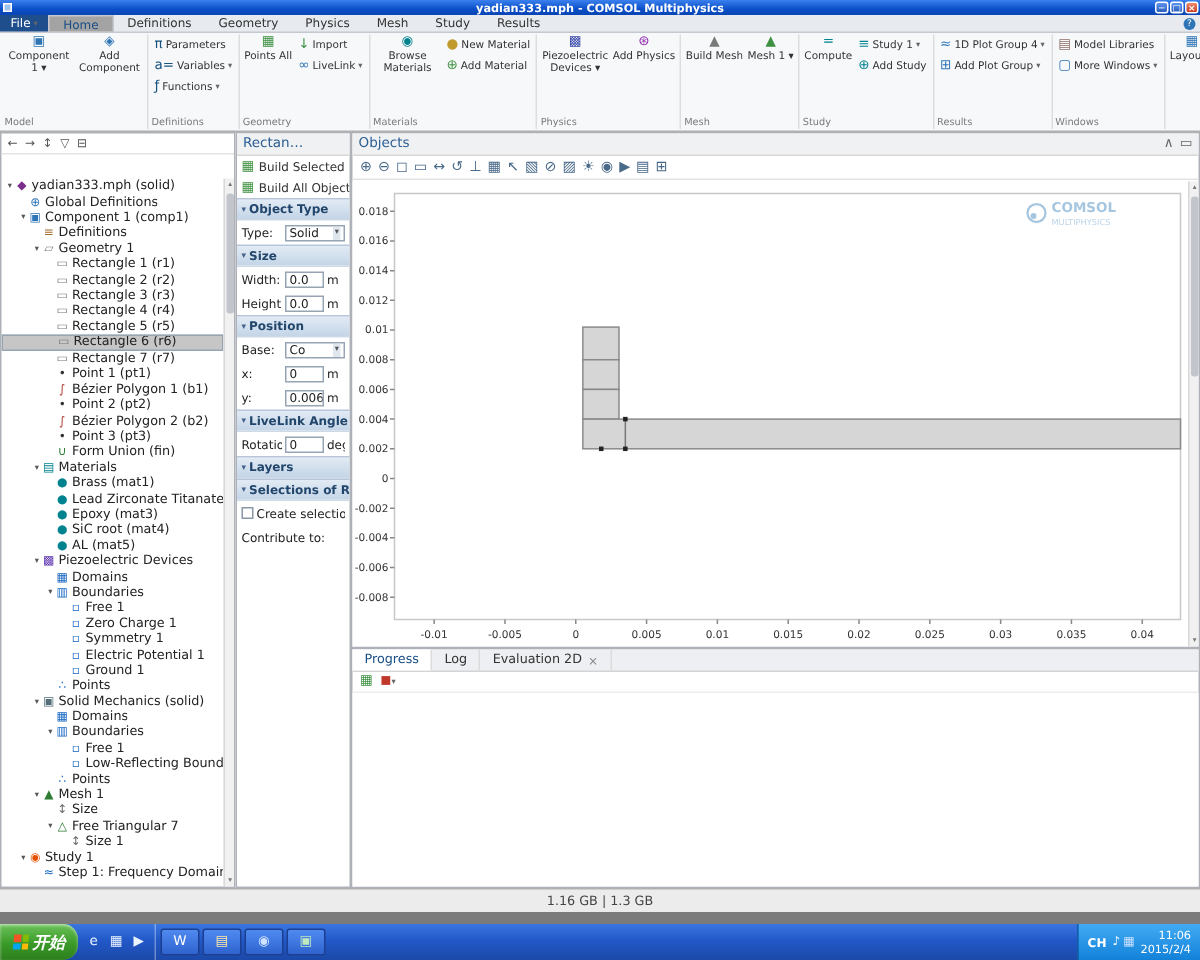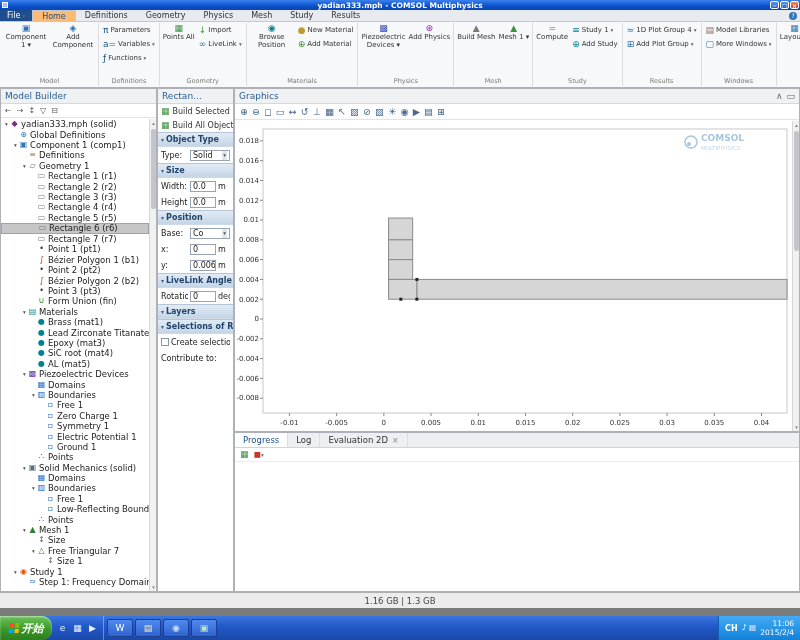--- a/index.html
+++ b/index.html
@@ -10,28 +10,28 @@
   #titlebar{position:absolute;left:0;top:0;width:800px;height:10px;background:linear-gradient(#3a80ee,#0b50c8 60%,#0a45b4);display:flex;align-items:center;justify-content:center;color:#fff;font-size:7.5px;font-weight:bold}
   #app-icon{position:absolute;left:2px;top:2px;width:6px;height:6px;background:#9fc3ef;border:1px solid #fff}
   #win-controls{position:absolute;right:1px;top:1px;display:flex;gap:1px}
   .wc{width:9px;height:8px;display:flex;align-items:center;justify-content:center;font-size:6px;color:#fff;background:linear-gradient(#5a93ec,#2c5fc0);border:1px solid #fff;border-radius:2px}
   .wc.close{background:linear-gradient(#ef8868,#d campo 0 0) ;background:linear-gradient(#ef8868,#cf3a1b)}
 
   
   #tabsrow{position:absolute;left:0;top:10px;width:800px;height:12px;background:#e7eaef;border-bottom:1px solid #c5c9cf;display:flex;align-items:stretch}
   #file-btn{background:#1f4e8c;color:#fff;padding:0 7px;display:flex;align-items:center;gap:2px;font-size:8px}
   .rtab{padding:0 9px;display:flex;align-items:center;font-size:8px;color:#333}
-  .rtab.active{background:#fdba74;border:1px solid #c5c9cf;border-bottom:none;color:#1a4f86}
+  .rtab.active{background:#a3a3a3;border:1px solid #c5c9cf;border-bottom:none;color:#1a4f86}
   #help-dot{margin-left:auto;margin-right:3px;align-self:center;width:8px;height:8px;border-radius:50%;background:#2e75b6;color:#fff;font-size:6px;display:flex;align-items:center;justify-content:center}
 
   
   #ribbon{position:absolute;left:0;top:22px;width:800px;height:66px;background:#f7f8fa;border-bottom:1px solid #b0b0b0;display:flex;align-items:stretch;padding:1px 1px;overflow:hidden}
   .rgroup{display:flex;flex-direction:column;border-right:1px solid #dddddd;padding:0 2px;flex:none}
   .rgroup-body{flex:1;display:flex;align-items:flex-start;gap:1px}
-  .rgroup-label{text-align:center;font-size:6.5px;color:#7a7a7a;height:9px;line-height:9px;white-space:nowrap}
+  .rgroup-label{text-align:left;font-size:6.5px;color:#7a7a7a;height:9px;line-height:9px;white-space:nowrap}
   .rbtn-lg{min-width:32px;max-width:46px;display:flex;flex-direction:column;align-items:center;text-align:center;padding:1px 1px;border-radius:2px}
   .ricn-lg{font-size:15px;line-height:17px}
   .rlbl{font-size:7px;line-height:1.15;color:#333;overflow:hidden;max-height:17px}
   .rstack{display:flex;flex-direction:column}
   .rbtn-sm{display:flex;align-items:center;gap:2px;font-size:7px;height:14px;padding:0 2px;white-space:nowrap;color:#333}
   .icn{display:inline-block;line-height:1;font-size:9px}
   .dd{font-size:5.5px;color:#666}
 
   
   .panel{position:absolute;background:#fff;border:1px solid #aeb2b8}
@@ -185,21 +185,21 @@
             <span class="dd">▾</span>
           </div>
         </div>
       </div>
       <div class="rgroup-label">Geometry</div>
     </div>
     <div class="rgroup">
       <div class="rgroup-body">
         <div class="rbtn-lg">
           <span class="icn ricn-lg" style="color: rgb(0, 131, 143);">◉</span>
-          <span class="rlbl">Browse Position</span>
+          <span class="rlbl">Browse Materials</span>
         </div>
         <div class="rstack">
           <div class="rbtn-sm">
             <span class="icn" style="color: rgb(192, 154, 42);">●</span>
             <span>New Material</span>
           </div>
           <div class="rbtn-sm">
             <span class="icn" style="color: rgb(63, 145, 66);">⊕</span>
             <span>Add Material</span>
           </div>
@@ -291,23 +291,20 @@
         <div class="rbtn-lg">
           <span class="icn ricn-lg" style="color: rgb(46, 117, 182);">▦</span>
           <span class="rlbl">Layout ▾</span>
         </div>
       </div>
       <div class="rgroup-label"></div>
     </div>
   </div>
 
 <div id="model-builder" class="panel">
-  <div class="panel-title">
-      <span>Model Builder</span>
-    </div>
   <div id="mb-toolbar">
       <span class="icn" style="color: rgb(85, 85, 85);">←</span>
       <span class="icn" style="color: rgb(85, 85, 85);">→</span>
       <span class="icn" style="color: rgb(85, 85, 85);">↕</span>
       <span class="icn" style="color: rgb(85, 85, 85);">▽</span>
       <span class="icn" style="color: rgb(85, 85, 85);">⊟</span>
     </div>
   <div id="mb-tree">
       <div class="trow" style="padding-left: 2px;">
         <span class="exp">▾</span>
@@ -633,21 +630,21 @@
         <span class="cblbl">Create selection</span>
       </div>
       <div class="srow">
         <span>Contribute to:</span>
       </div>
     </div>
 </div>
 
 <div id="graphics" class="panel">
   <div class="panel-title">
-    <span>Graphics</span>
+    <span>Objects</span>
     <span id="gfx-hdr-icons">
         <span class="icn" style="color: rgb(102, 102, 102);">∧</span>
         <span class="icn" style="color: rgb(102, 102, 102);">▭</span>
       </span>
   </div>
   <div id="gfx-toolbar">
       <span class="icn" style="color: rgb(74, 106, 138);">⊕</span>
       <span class="icn" style="color: rgb(74, 106, 138);">⊖</span>
       <span class="icn" style="color: rgb(74, 106, 138);">◻</span>
       <span class="icn" style="color: rgb(74, 106, 138);">▭</span>

